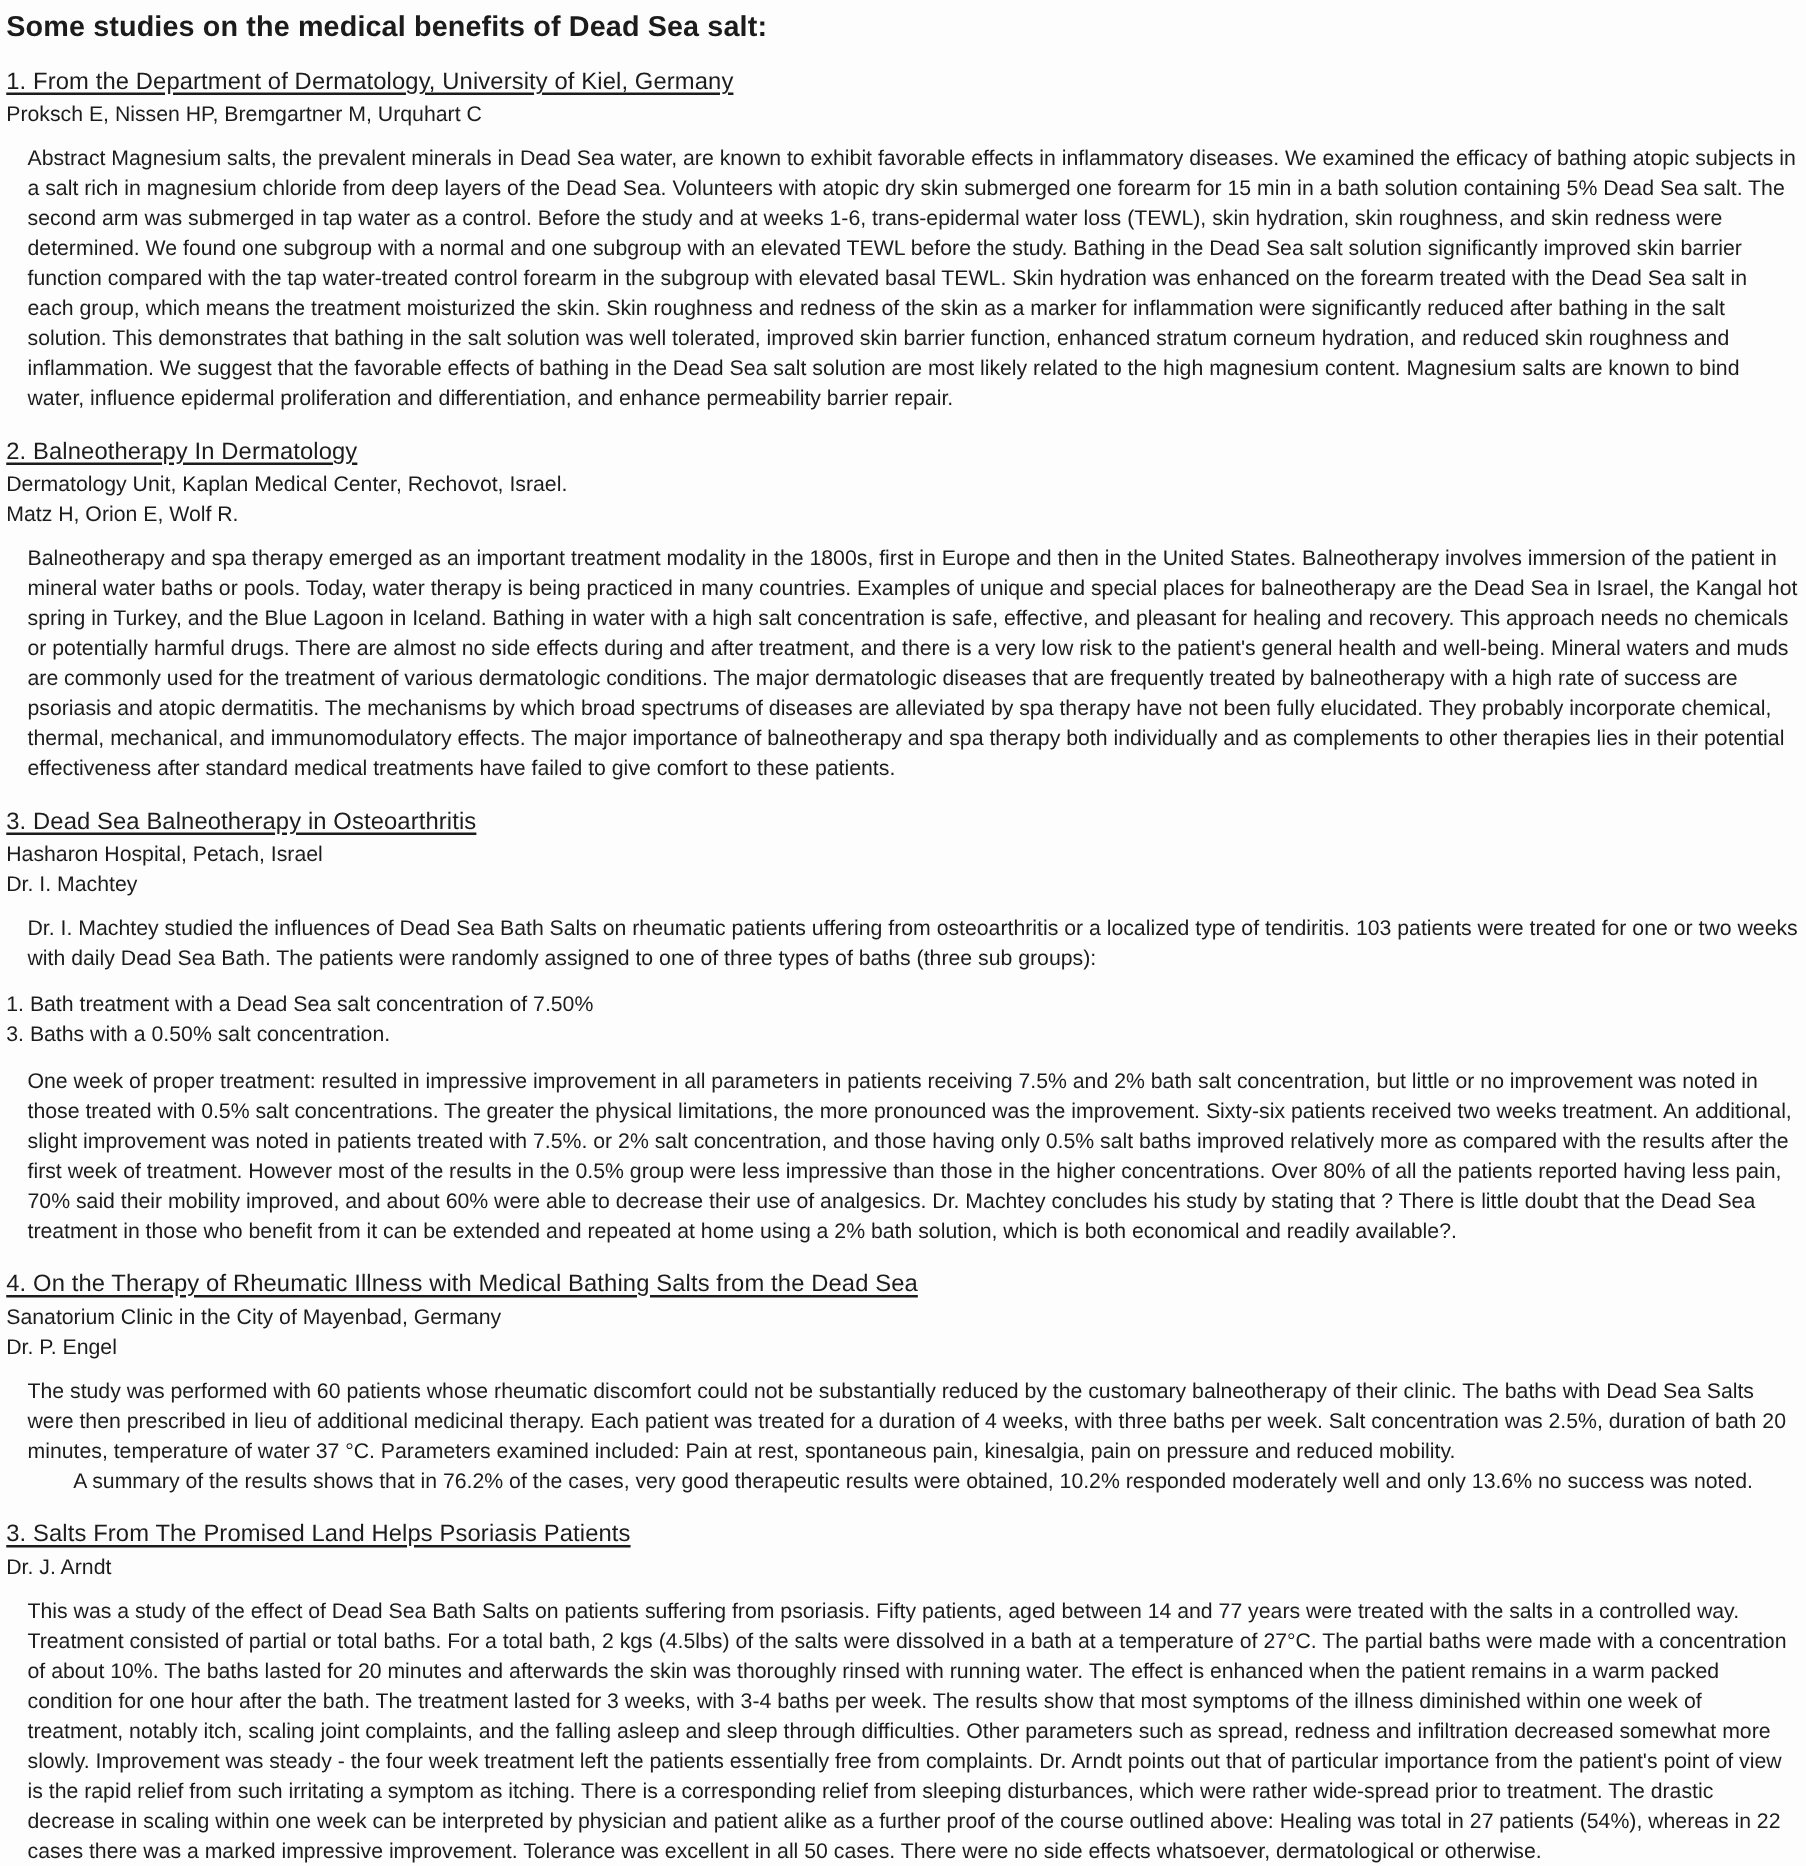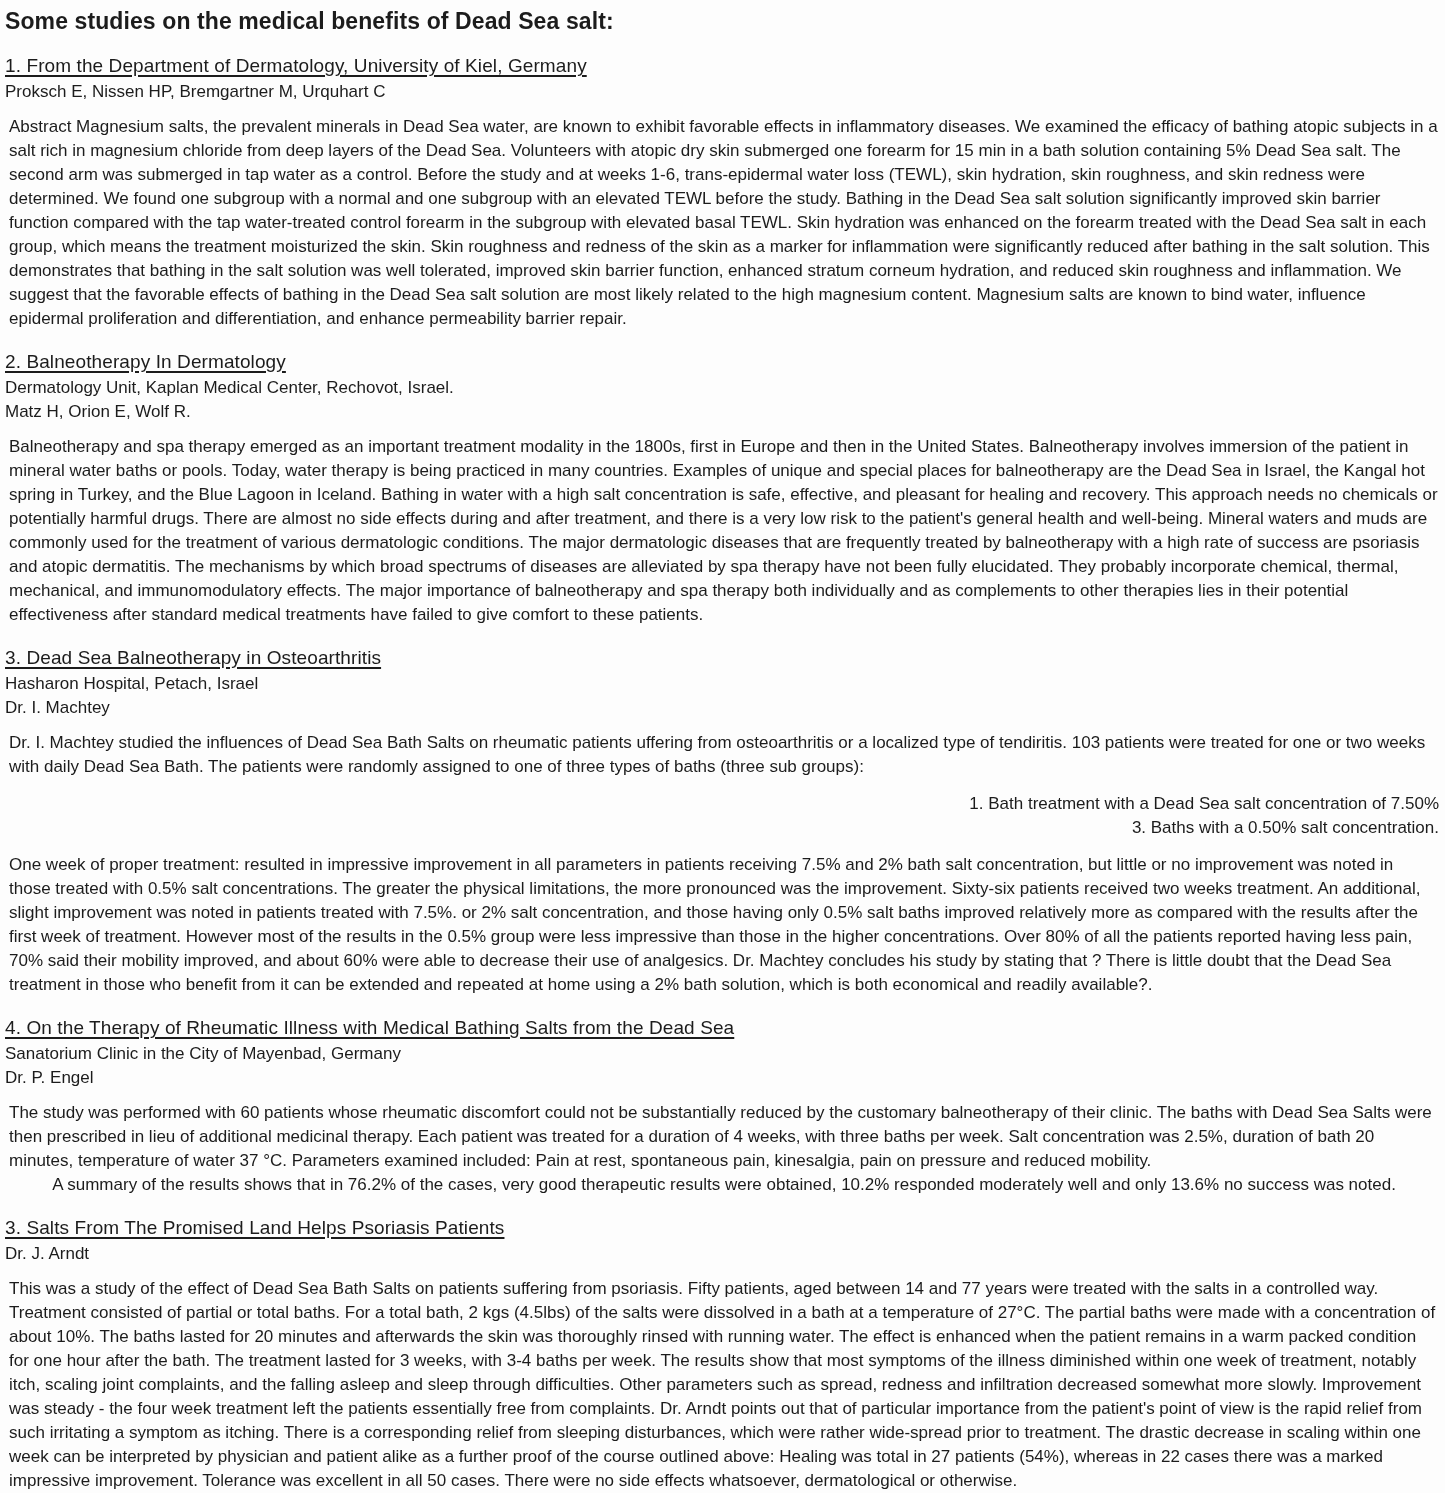--- a/index.html
+++ b/index.html
@@ -34,32 +34,31 @@
     margin: 20px 0 3px 0;
     letter-spacing: 0.1px;
   }
   .meta-line {
     font-size: 17px;
     line-height: 24px;
   }
   .body-para {
     font-size: 17px;
     line-height: 24px;
-    margin: 11px 0 11px 4px;
+    margin: 11px 0 11px 17px;
     text-align: left;
   }
   .body-para.tight-bottom { margin-bottom: 0; }
   .body-para.tight-top { margin-top: 0; text-align: center; }
   .plain-list {
     margin: 13px 0 13px 0;
   }
   .plain-list-item {
     font-size: 17px;
     line-height: 24px;
-    text-align: right;
   }
 </style>
 </head>
 <body>
 
 <h1 class="doc-title">Some studies on the medical benefits of Dead Sea salt:</h1>
 
 <section class="section">
   <h2 class="section-heading">1. From the Department of Dermatology, University of Kiel, Germany</h2>
   <div class="meta-line">Proksch E, Nissen HP, Bremgartner M, Urquhart C</div>

